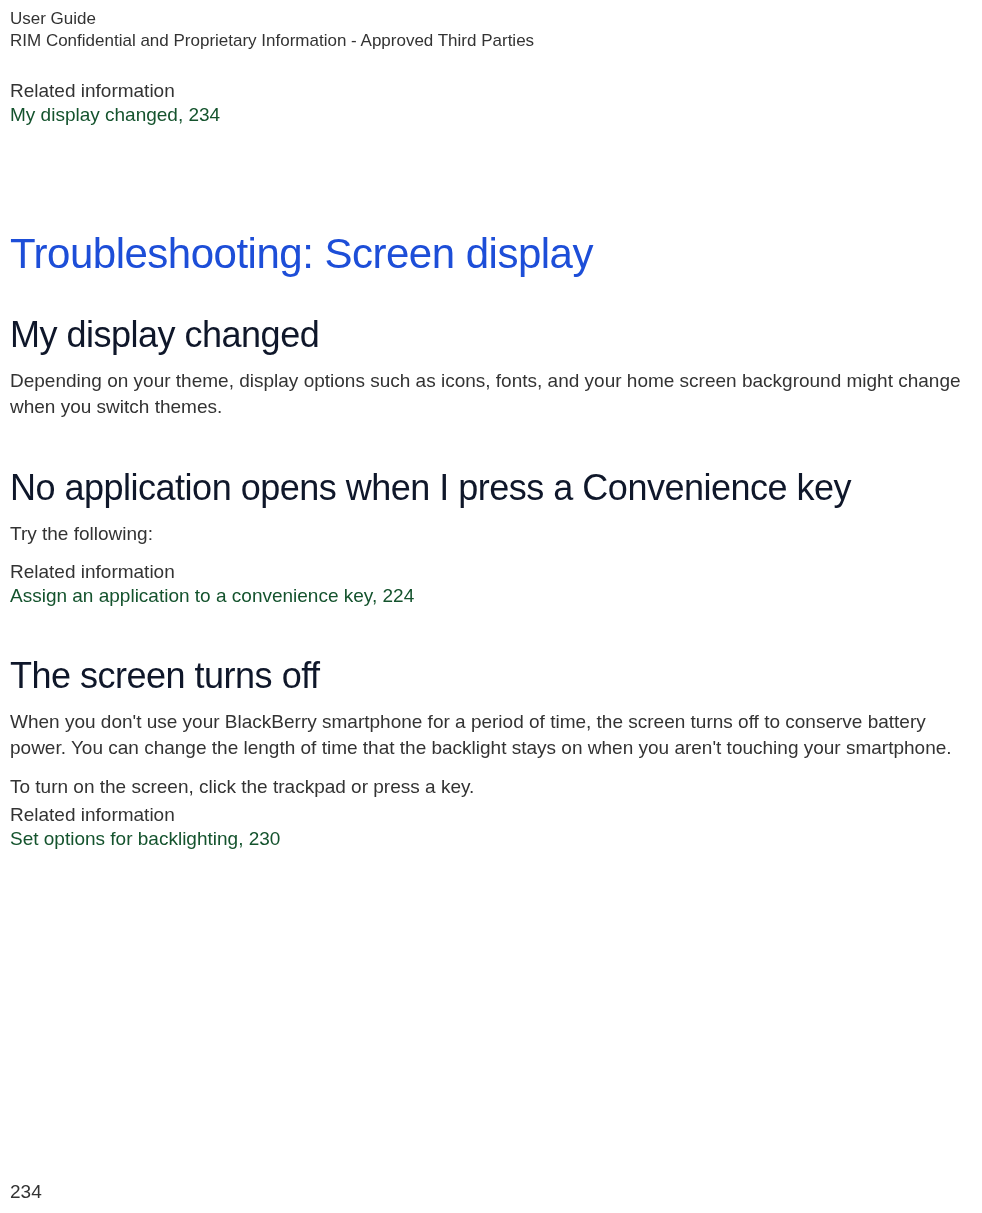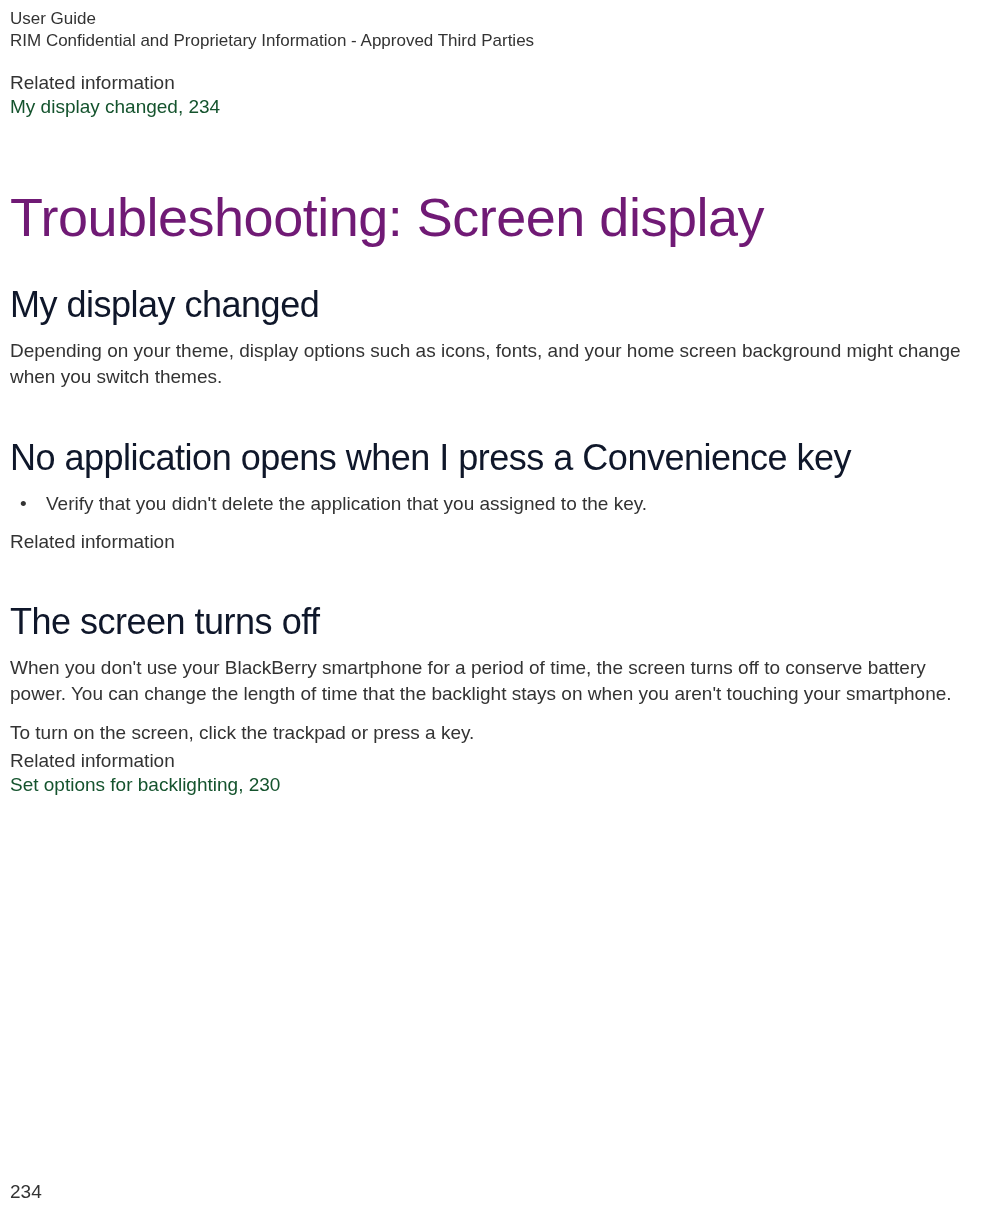--- a/index.html
+++ b/index.html
@@ -18,21 +18,21 @@
     box-sizing: border-box;
     width: 100%;
     height: 100%;
     position: relative;
   }
   .header {
     display: flex;
     justify-content: space-between;
     font-size: 17px;
     line-height: 1.3;
-    margin-bottom: 20px;
+    margin-bottom: 28px;
   }
   .header-left { text-align: left; }
   .header-right { text-align: right; }
   .step-line {
     font-size: 19px;
     margin-bottom: 16px;
   }
   .step-number {
     display: inline-block;
     width: 40px;
@@ -47,24 +47,24 @@
     font-weight: normal;
     font-size: 19px;
     margin-top: 4px;
     margin-bottom: 2px;
   }
   .link {
     color: #14532d;
     font-size: 19px;
   }
   .h1-title {
-    color: #701a75;
-    font-size: 54px;
+    color: #1d4ed8;
+    font-size: 42px;
     font-weight: 400;
-    margin-top: 68px;
+    margin-top: 104px;
     margin-bottom: 36px;
     letter-spacing: -0.5px;
   }
   .h2-title {
     color: #0f172a;
     font-size: 36px;
     font-weight: 400;
     margin-top: 48px;
     margin-bottom: 12px;
     letter-spacing: -0.5px;
@@ -111,24 +111,25 @@
 
   <div class="related-label">Related information</div>
   <div class="link">My display changed, 234</div>
 
   <div class="h1-title">Troubleshooting: Screen display</div>
 
   <div class="h2-title first">My display changed</div>
   <div class="para">Depending on your theme, display options such as icons, fonts, and your home screen background might change when you switch themes.</div>
 
   <div class="h2-title">No application opens when I press a Convenience key</div>
+  <div class="para">Try the following:</div>
   <ul class="bullet-list">
-    <li>Verify that you didn't delete the application that you assigned to the key.</li>
   </ul>
   <div class="related-label">Related information</div>
+  <div class="link">Assign an application to a convenience key, 224</div>
 
   <div class="h2-title">The screen turns off</div>
   <div class="para">When you don't use your BlackBerry smartphone for a period of time, the screen turns off to conserve battery power. You can change the length of time that the backlight stays on when you aren't touching your smartphone.</div>
   <div class="spacer-small"></div>
   <div class="para">To turn on the screen, click the trackpad or press a key.</div>
   <div class="related-label">Related information</div>
   <div class="link">Set options for backlighting, 230</div>
 
   <div class="page-number">234</div>
 </div>

